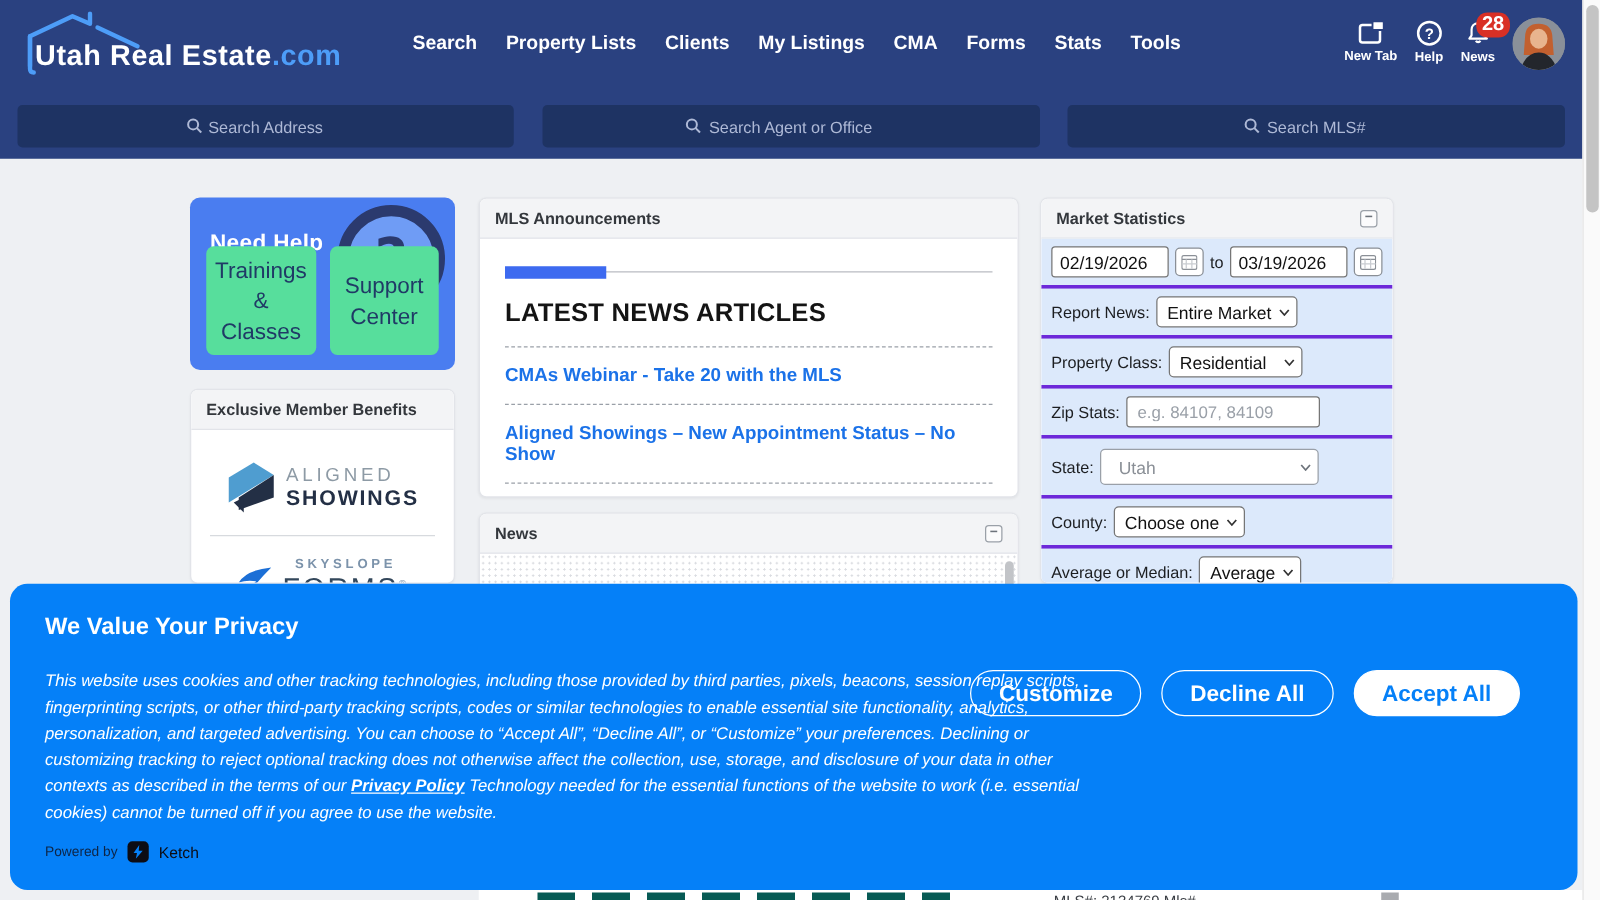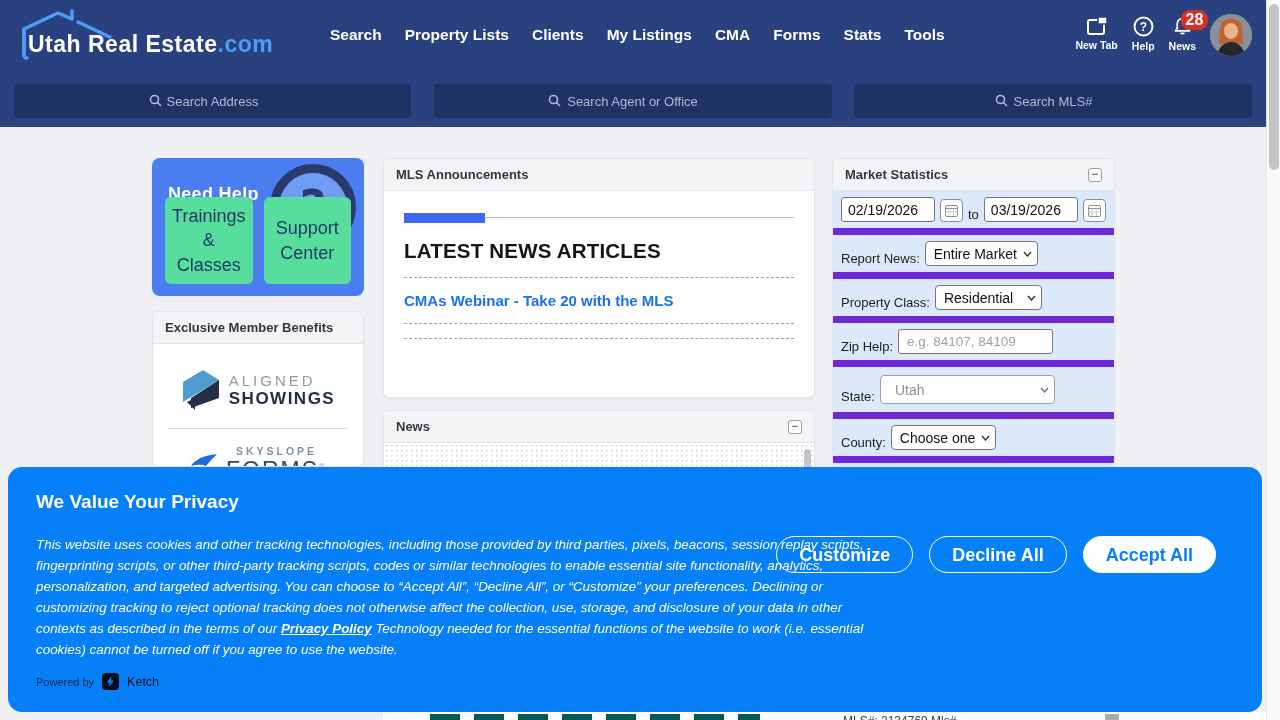--- a/index.html
+++ b/index.html
@@ -63,21 +63,21 @@
   .dash { border-top:1px dashed #9aa0a8; margin:14px 0; }
   .article-link { color:#1b72e8; font-size:15px; font-weight:700; cursor:pointer; text-decoration:none; display:block; }
 
   .news-panel { position:absolute; left:383px; top:410px; width:432px; height:302px; }
   .news-body { position:relative; height:100%; background-image:radial-gradient(#d9dbe0 1px, transparent 1px); background-size:5px 5px; }
   .news-scroll { position:absolute; right:3px; top:6px; width:7px; height:60px; background:#c2c4c8; border-radius:4px; cursor:pointer; }
 
   
   .market { position:absolute; left:832px; top:158px; width:283px; height:309px; }
   .market-form { background:#fff; }
-  .m-row { background:#dce9fb; border-bottom:7px solid #6d28d9; padding:6px 8px; display:flex; align-items:flex-end; gap:5px; font-size:13px; color:#1c1e21; }
+  .m-row { background:#dce9fb; border-bottom:3px solid #6d28d9; padding:6px 8px; display:flex; align-items:center; gap:5px; font-size:13px; color:#1c1e21; }
   .m-row label { font-size:13px; color:#1c1e21; }
   .date-input { width:94px; height:25px; border:1px solid #767676; border-radius:3px; font-size:14px; padding:0 6px; color:#111; font-family:"Liberation Sans", sans-serif; background:#fff; }
   .cal-btn { width:23px; height:23px; border:1px solid #8a8f96; border-radius:4px; background:#fff; display:flex; align-items:center; justify-content:center; cursor:pointer; padding:0; }
   .sel { position:relative; display:inline-flex; align-items:center; border:1px solid #767676; border-radius:4px; background:#fff; height:25px; padding:0 20px 0 8px; font-size:14px; color:#111; cursor:pointer; }
   .sel .chev { position:absolute; right:5px; top:9px; width:9px; height:6px; }
   .sel.gray { color:#8a8f96; width:175px; height:29px; border-color:#9aa0a8; padding-left:14px; }
   .zip-input { width:155px; height:25px; border:1px solid #767676; border-radius:3px; font-size:13.5px; padding:0 8px; color:#111; font-family:"Liberation Sans", sans-serif; }
   .zip-input::placeholder { color:#9aa0a8; }
   .market-results { background:#fff; padding:10px 10px 0; }
 
@@ -232,20 +232,21 @@
     </div>
     <div class="announce-body">
       <div class="progress-line">
         <div class="track"></div>
           <div class="fill"></div>
       </div>
       <div class="news-heading">LATEST NEWS ARTICLES</div>
       <div class="dash"></div>
       <a class="article-link">CMAs Webinar - Take 20 with the MLS</a>
       <div class="dash"></div>
+      <a class="article-link">Aligned Showings – New Appointment Status – No Show</a>
       <div class="dash"></div>
     </div>
   </div>
 
   <div class="panel news-panel">
     <div class="panel-header">
       <span>News</span>
       <span class="min-btn">−</span>
     </div>
     <div class="news-body">
@@ -294,21 +295,21 @@
       <div class="m-row">
         <label>Property Class:</label>
         <span class="sel" style="padding-right:28px;">
             <span>Residential</span>
             <svg class="chev" viewBox="0 0 9 6">
               <path d="M1 1 L4.5 5 L8 1" fill="none" stroke="#333" stroke-width="1.4"></path>
             </svg>
           </span>
       </div>
       <div class="m-row">
-        <label>Zip Help:</label>
+        <label>Zip Stats:</label>
         <input class="zip-input" placeholder="e.g. 84107, 84109" style="">
       </div>
       <div class="m-row" style="padding:8px;">
         <label>State:</label>
         <span class="sel gray">
             <span>Utah</span>
             <svg class="chev" style="top:11px" viewBox="0 0 9 6">
               <path d="M1 1 L4.5 5 L8 1" fill="none" stroke="#6d737b" stroke-width="1.4"></path>
             </svg>
           </span>

